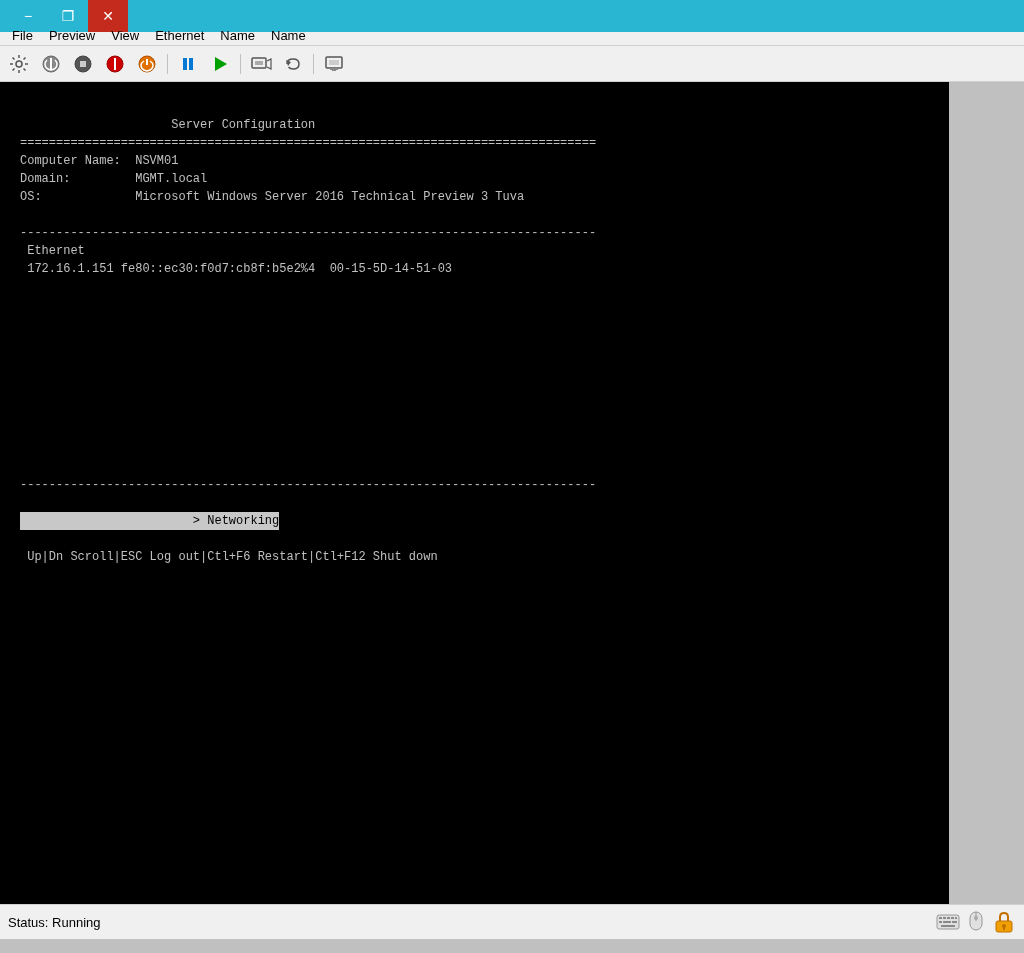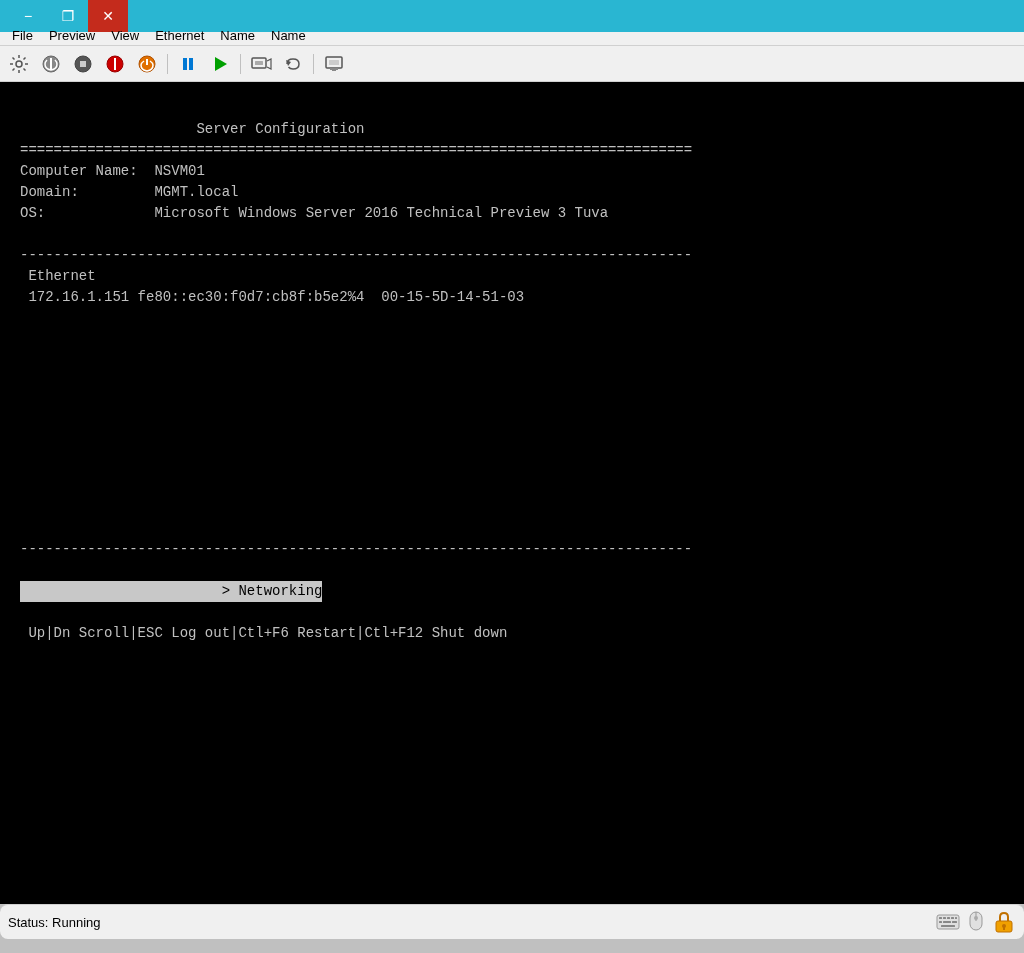--- a/index.html
+++ b/index.html
@@ -37,37 +37,36 @@
     }
     .tb-btn {
       width: 30px; height: 28px; display: flex; align-items: center; justify-content: center;
       cursor: pointer; border: 1px solid transparent; border-radius: 2px; font-size: 16px;
     }
     .tb-sep { width: 1px; height: 20px; background: #c0c0c0; margin: 0 3px; }
 
     
     .vm-screen {
       background: #000; 
-      width: 1024px; 
+      width: 949px; 
       height: 822px;
       color: #c0c0c0;
       font-family: 'Courier New', Courier, monospace;
-      font-size: 14px;
+      font-size: 12px;
       padding: 16px 20px;
       white-space: pre;
       line-height: 1.5;
       overflow: hidden;
     }
 
     
     .status-bar {
       background: #f0f0f0; height: 35px; display: flex; align-items: center;
       justify-content: space-between; padding: 0 8px;
       border-top: 1px solid #d0d0d0;
-      border-radius: 8px;
     }
     .status-text { font-size: 13px; color: #000; }
     .status-icons { display: flex; gap: 4px; align-items: center; }
     .status-icon { width: 24px; height: 24px; display: flex; align-items: center; justify-content: center; font-size: 18px; }
   </style>
 </head>
 <body>
 
 <div class="title-bar">
   <div class="title-controls">

